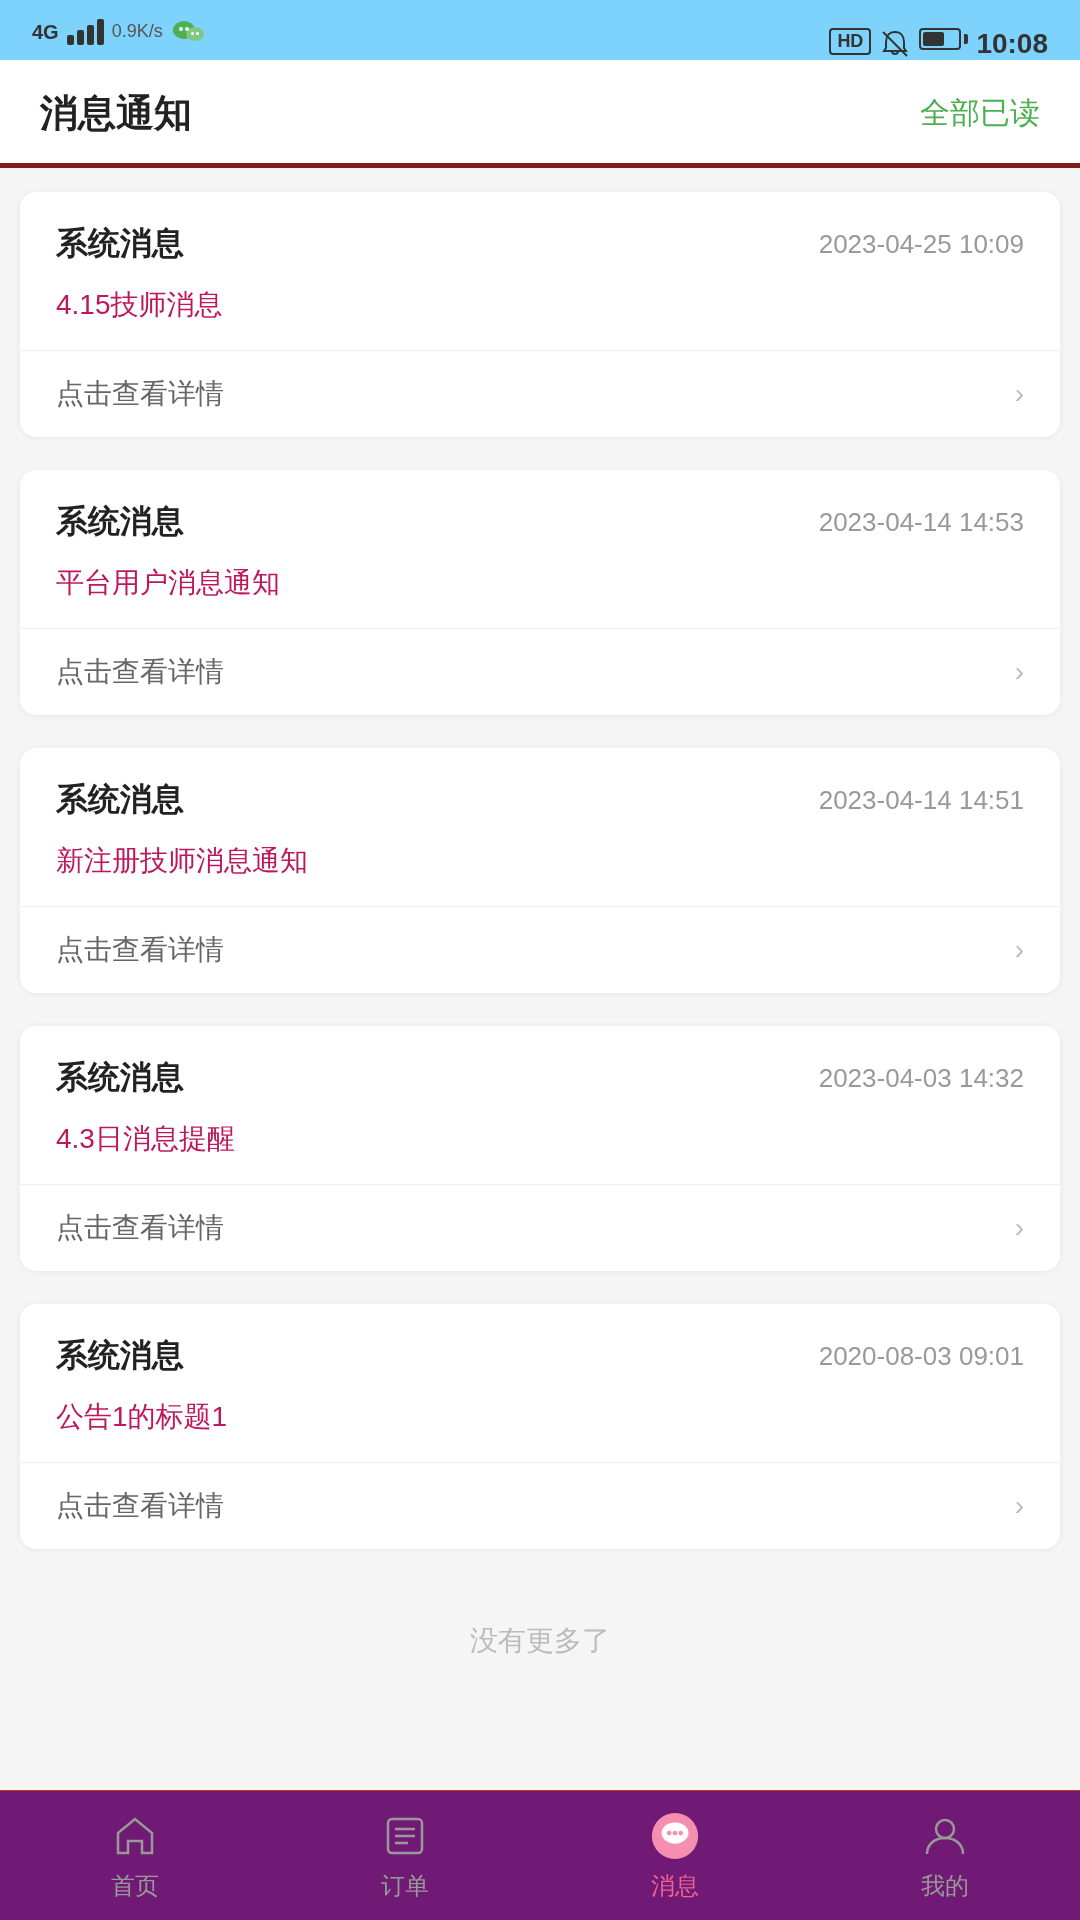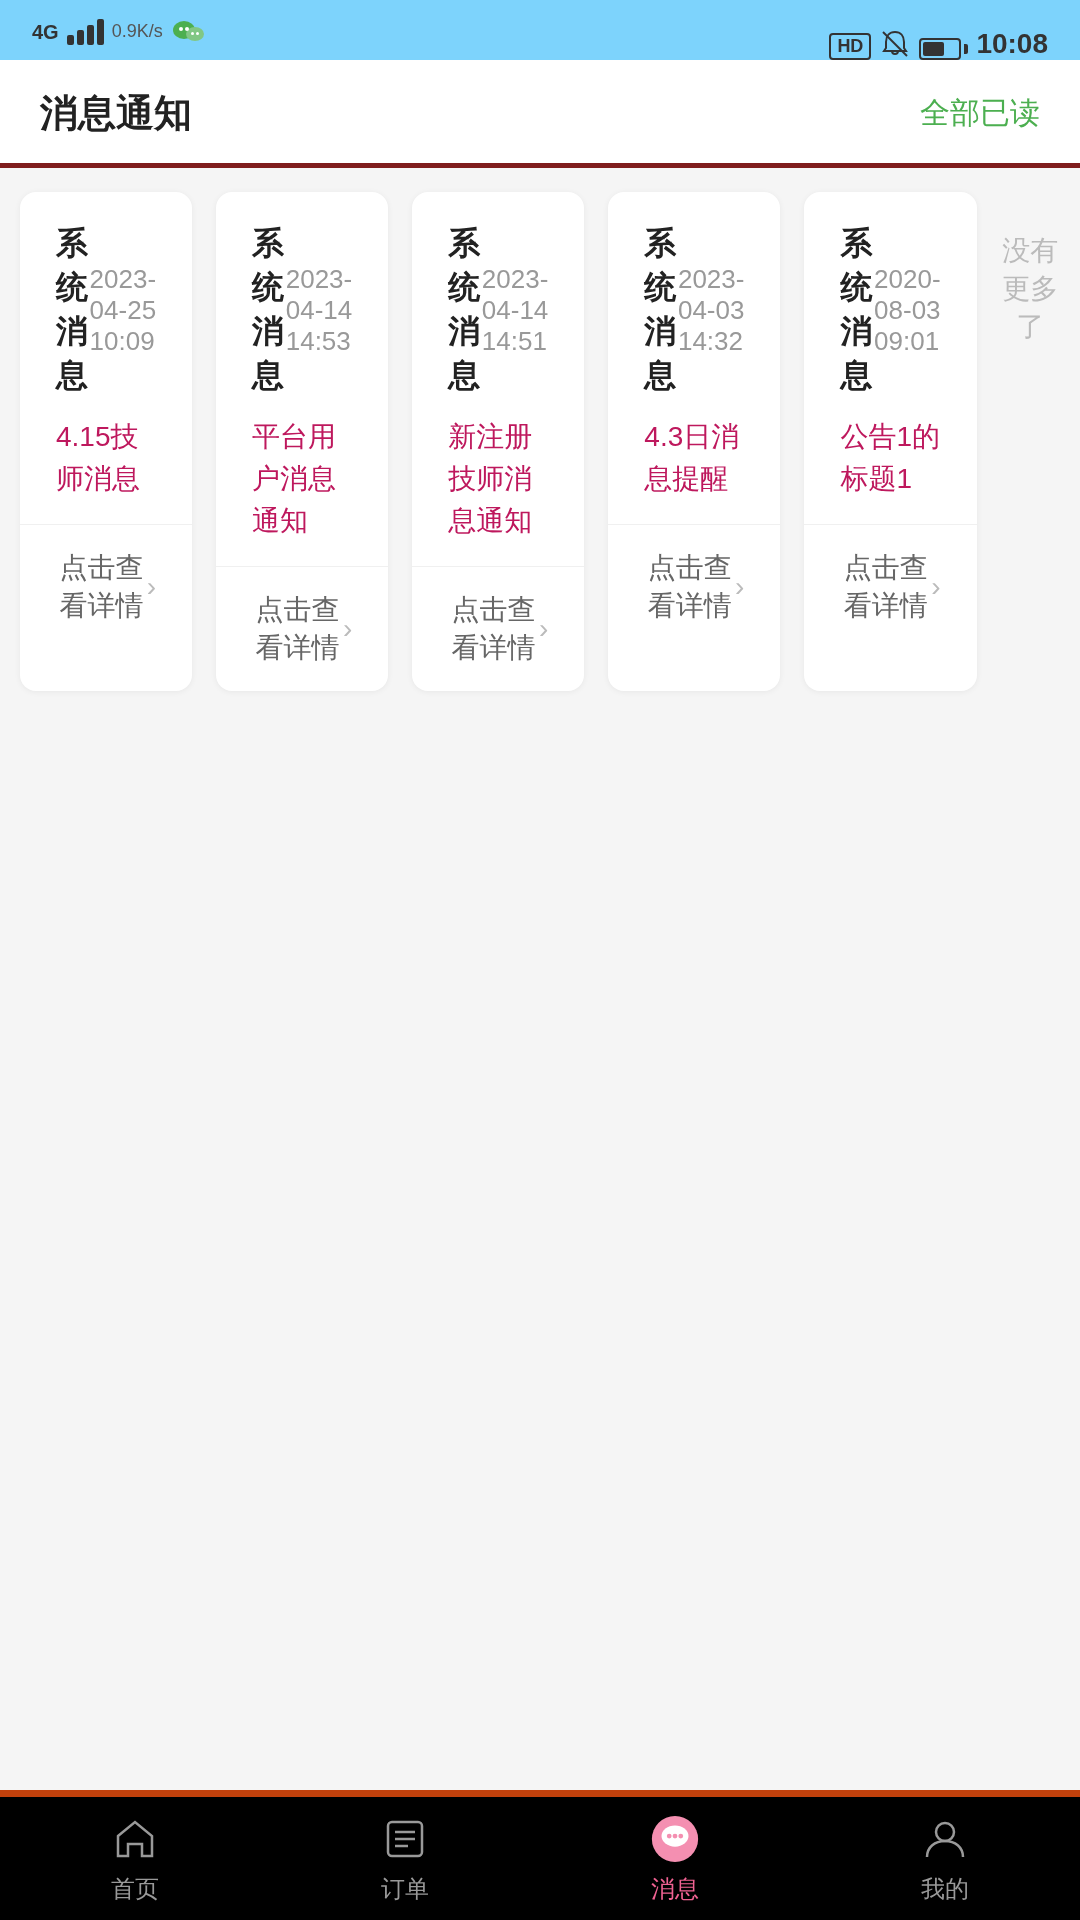--- a/index.html
+++ b/index.html
@@ -24,21 +24,21 @@
     }
     .status-left {
       display: flex;
       align-items: center;
       gap: 8px;
       font-size: 24px;
       color: #333;
     }
     .status-right {
       display: flex;
-      align-items: flex-end;
+      align-items: flex-start;
       gap: 8px;
       font-size: 26px;
       color: #333;
       margin-top: 24px;
     }
     .signal-bars {
       display: flex;
       align-items: flex-end;
       gap: 3px;
     }
@@ -111,22 +111,22 @@
       right: 40px;
       font-size: 30px;
       color: #4caf50;
       font-weight: 500;
     }
 
     
     .content {
       padding: 24px 20px;
       display: flex;
-      flex-direction: row;
-      gap: 24px;
+      flex-direction: column;
+      gap: 33px;
     }
 
     
     .notification-card {
       background: #fff;
       border-radius: 16px;
       overflow: hidden;
       box-shadow: 0 1px 6px rgba(0,0,0,0.06);
     }
     .card-header {
@@ -176,22 +176,22 @@
       font-size: 28px;
       color: #bbb;
     }
 
     
     .tab-bar {
       position: fixed;
       bottom: 0;
       left: 0;
       width: 1080px;
-      background: #000000;
-      border-top: 7px solid #c2410c;
+      background: #701a75;
+      border-top: 1px solid #c2410c;
       display: flex;
       height: 130px;
     }
     .tab-item {
       flex: 1;
       display: flex;
       flex-direction: column;
       align-items: center;
       justify-content: center;
       gap: 8px;

